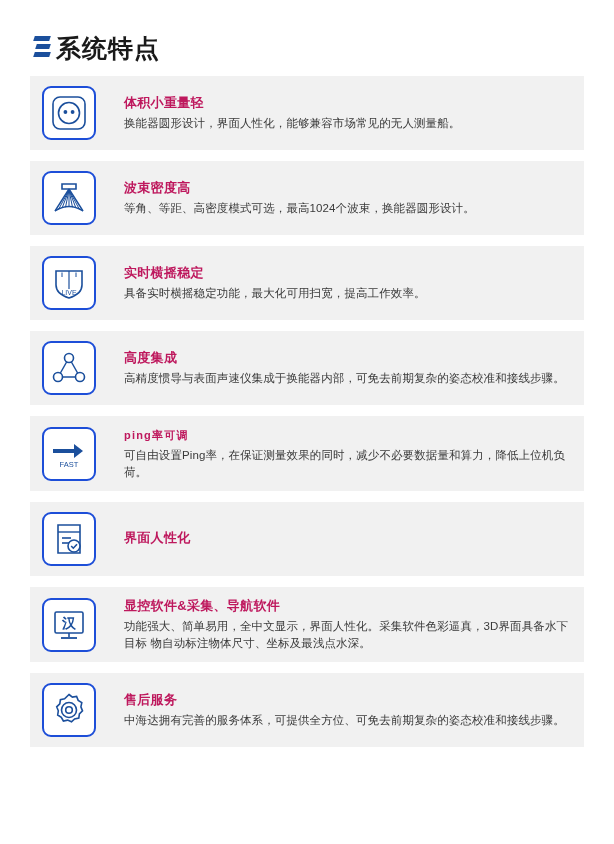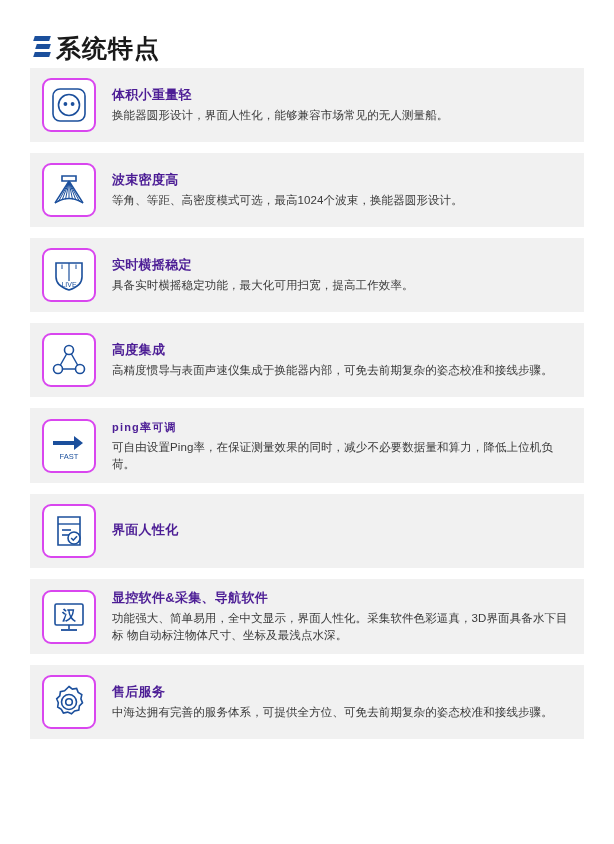--- a/index.html
+++ b/index.html
@@ -19,21 +19,21 @@
     width: 614px;
     height: 844px;
     box-sizing: border-box;
     padding: 0 30px;
   }
   
   .title-row {
     display: flex;
     align-items: center;
     padding-top: 34px;
-    padding-bottom: 6px;
+    padding-bottom: 14px;
     margin-left: 4px;
   }
   .title-mark {
     position: relative;
     width: 17px;
     height: 28px;
     margin-right: 5px;
     flex: 0 0 auto;
   }
   .title-mark span {
@@ -65,38 +65,38 @@
     align-items: center;
     box-sizing: border-box;
     margin-bottom: 11px;
     padding: 10px 14px 10px 12px;
     min-height: 62px;
   }
   .icon-box {
     width: 54px;
     height: 54px;
     flex: 0 0 54px;
-    border: 2px solid #d946ef;
+    border: 2px solid #1d4ed8;
     border-radius: 9px;
     background: #ffffff;
-    margin-right: 16px;
+    margin-right: 28px;
     display: flex;
     align-items: center;
     justify-content: center;
     box-sizing: border-box;
   }
   .icon-box svg { display: block; }
   .feature-text {
     flex: 1 1 auto;
     min-width: 0;
   }
   .feature-title {
     font-size: 13px;
     font-weight: bold;
-    color: #4c1d95;
+    color: #be185d;
     line-height: 18px;
     margin-bottom: 3px;
     letter-spacing: 0.3px;
   }
   .feature-title.spaced {
     letter-spacing: 1.2px;
     font-size: 11px;
   }
   .feature-desc {
     font-size: 11.5px;

